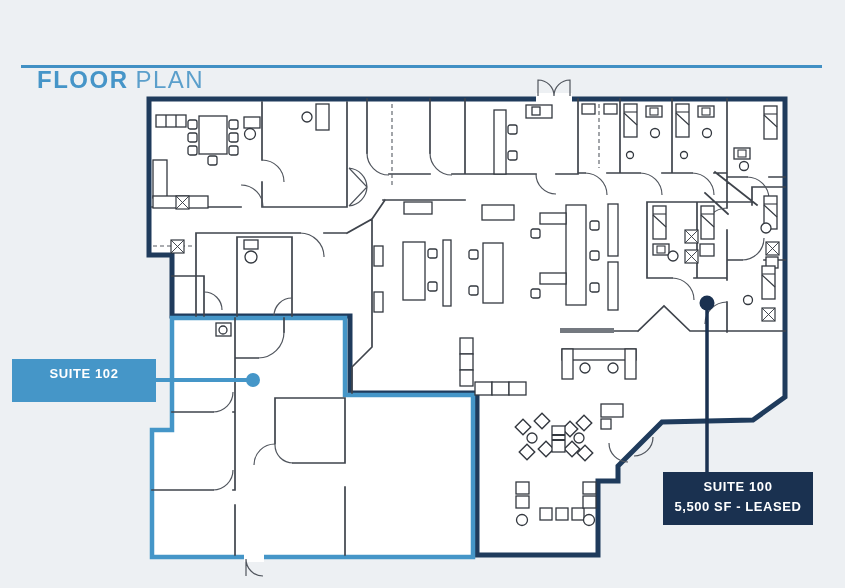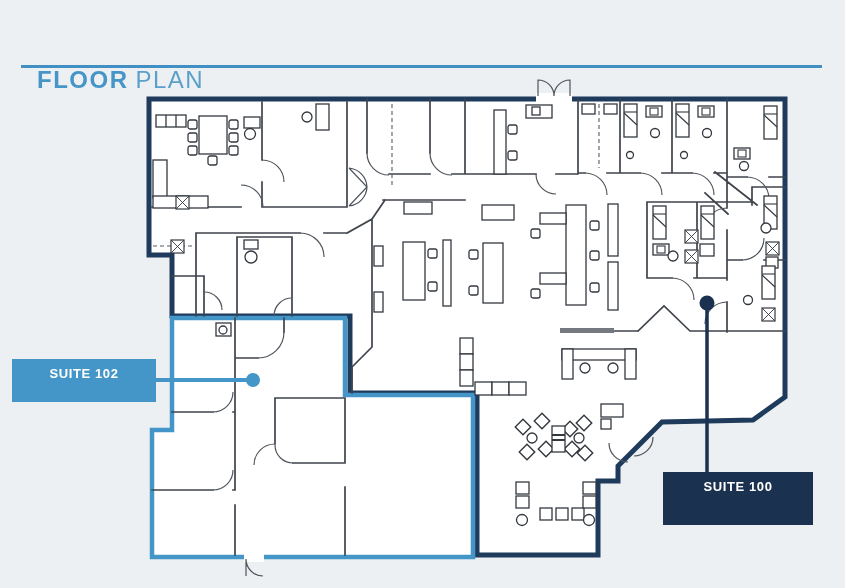--- a/index.html
+++ b/index.html
@@ -273,15 +273,16 @@
       <line x1="707" y1="492" x2="707" y2="308" stroke="#1a3150" stroke-width="3.5"></line>
       <circle cx="707" cy="303" r="7.5" fill="#1a3150"></circle>
     </g>
   </svg>
 
   <div class="callout c102">
     <div>SUITE 102</div>
   </div>
   <div class="callout c100">
     <div>SUITE 100</div>
+    <div>5,500 SF - LEASED</div>
   </div>
 
 </div>
 
 </body></html>

